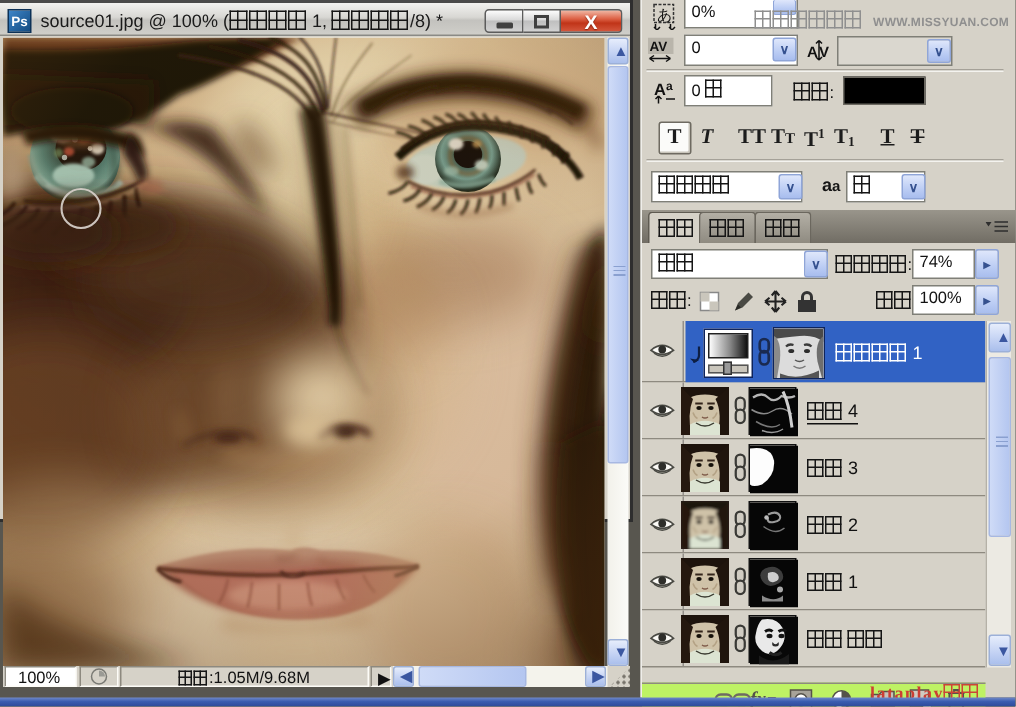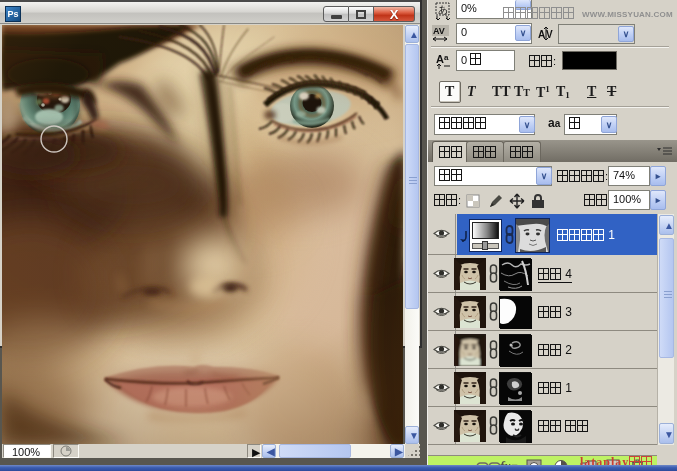--- a/index.html
+++ b/index.html
@@ -71,20 +71,21 @@
 #selrow .c{color:#fff}
 .chain8{position:absolute;width:9px;height:19px}
 #botbar{position:absolute;left:0;top:455px;width:229px;height:16px;border-top:1px solid #8e8a80;background:#bef264}
 #psb{position:absolute;left:229px;top:214px;width:17px;height:231px;background:#eceae3;border-left:1px solid #b5b1a7}
 </style></head>
 <body>
 
 <div id="win" class="abs">
   <div id="titlebar" class="abs">
     <div id="psicon" class="abs">Ps</div>
+    <div id="title" class="abs">source01.jpg @ 100% (<span class="c"></span><span class="c"></span><span class="c"></span><span class="c"></span> 1, <span class="c"></span><span class="c"></span><span class="c"></span><span class="c"></span>/8) *</div>
     <div id="bmin" class="wbtn abs">
         <div class="glyph-min"></div>
       </div>
     <div id="bmax" class="wbtn abs">
         <div class="glyph-max"></div>
       </div>
     <div id="bclose" class="wbtn abs">
         <div class="glyph-x">X</div>
       </div>
   </div>
@@ -348,20 +349,21 @@
       </div>
   </div>
   <div id="statusbar" class="abs">
     <div class="inset" style="left:1px;top:0;width:48px;height:14px;padding:1px 0 0 8px">100%</div>
     <div class="inset" style="left:51px;top:0;width:26px;height:14px;background:#d6d2c8">
       <svg width="24" height="12">
           <circle cx="12" cy="6" r="5" fill="none" stroke="#7a7a74"></circle>
           <path d="M12 6 L12 2 A4 4 0 0 1 16 6 Z" fill="#9a9a94"></path>
         </svg>
     </div>
+    <div class="inset" style="left:78px;top:0;width:166px;height:14px;background:#d6d2c8;text-align:center;padding-top:1px"><span class="c s"></span><span class="c s"></span>:1.05M/9.68M</div>
     <div class="inset" style="left:245px;top:0;width:14px;height:14px;background:#d6d2c8;padding:1px 0 0 4px">▶</div>
     <div id="hsb">
       <div class="sbtn" style="left:0;top:0;width:14px;height:14px">
           <div class="arr" style="top:3px;left:4px">◀</div>
         </div>
       <div class="thumbv" style="left:17px;top:0;width:72px;height:14px;border-radius:2px"></div>
       <div class="sbtn" style="left:128px;top:0;width:14px;height:14px">
           <div class="arr" style="top:3px;left:4px">▶</div>
         </div>
     </div>

